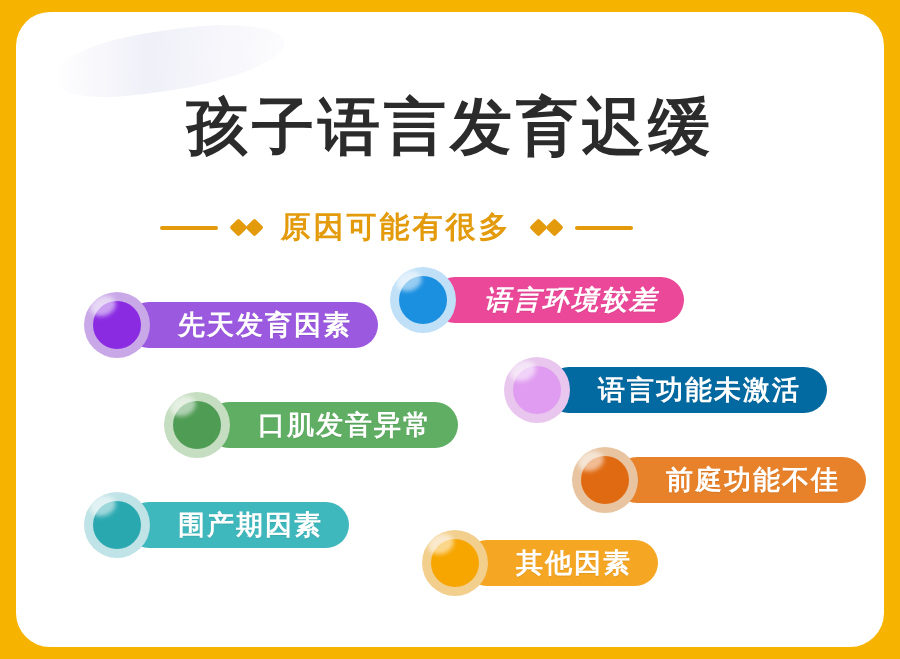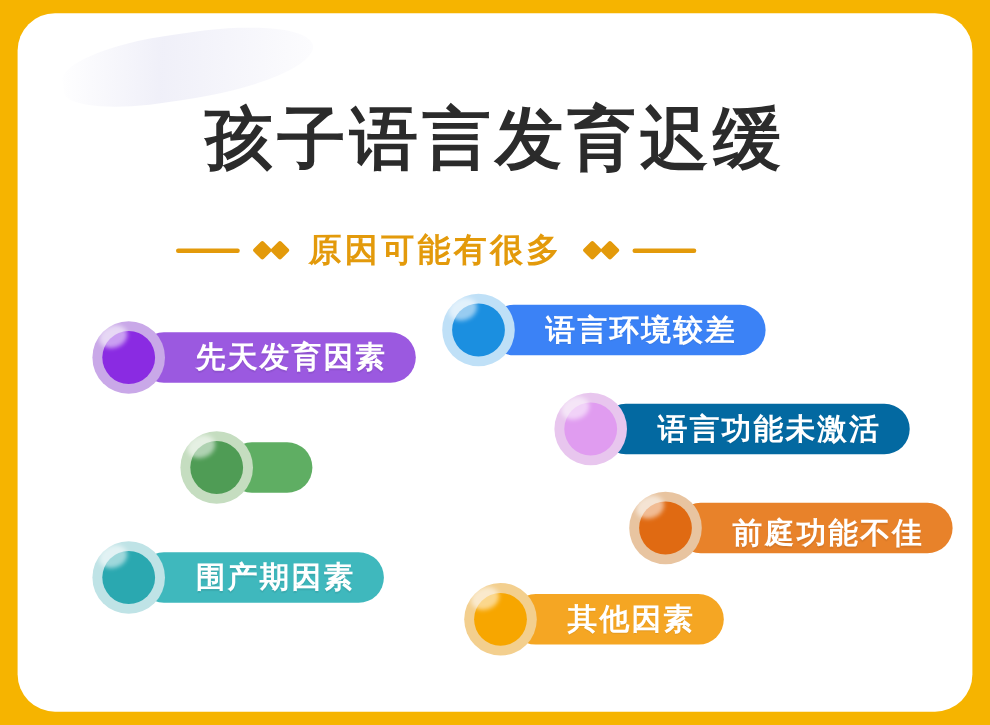--- a/index.html
+++ b/index.html
@@ -165,41 +165,42 @@
     </div>
 
     <div id="pill-container">
         <div class="pill" style="left: 110px; top: 290px; background: rgb(155, 89, 224);">
           <div class="ring" style="background: rgb(201, 168, 232);">
             <div class="inner" style="background: rgb(138, 43, 226);"></div>
             <div class="shine"></div>
           </div>
           <span class="pill-label">先天发育因素</span>
         </div>
-        <div class="pill" style="left: 428px; top: 265px; background: #3b82f6;">
+        <div class="pill" style="left: 416px; top: 265px; background: #ec4899; font-style: italic;">
           <div class="ring" style="background: rgb(191, 224, 247);">
             <div class="inner" style="background: rgb(27, 143, 224);"></div>
             <div class="shine"></div>
           </div>
           <span class="pill-label">语言环境较差</span>
         </div>
         <div class="pill" style="left: 530px; top: 355px; background: #0369a1;">
           <div class="ring" style="background: rgb(232, 198, 238);">
             <div class="inner" style="background: rgb(224, 156, 240);"></div>
             <div class="shine"></div>
           </div>
           <span class="pill-label">语言功能未激活</span>
         </div>
         <div class="pill" style="left: 190px; top: 390px; background: rgb(95, 174, 99);">
           <div class="ring" style="background: rgb(197, 221, 192);">
             <div class="inner" style="background: rgb(79, 156, 85);"></div>
             <div class="shine"></div>
           </div>
-        </div>
-        <div class="pill" style="left: 598px; top: 445px; background: rgb(232, 130, 42); align-items: flex-end;">
+          <span class="pill-label">口肌发音异常</span>
+        </div>
+        <div class="pill" style="left: 598px; top: 445px; background: rgb(232, 130, 42);">
           <div class="ring" style="background: rgb(232, 196, 160);">
             <div class="inner" style="background: rgb(224, 106, 18);"></div>
             <div class="shine"></div>
           </div>
           <span class="pill-label">前庭功能不佳</span>
         </div>
         <div class="pill" style="left: 110px; top: 490px; background: rgb(63, 184, 189); font-family: Liberation Serif, serif;">
           <div class="ring" style="background: rgb(191, 227, 230);">
             <div class="inner" style="background: rgb(42, 168, 176);"></div>
             <div class="shine"></div>

